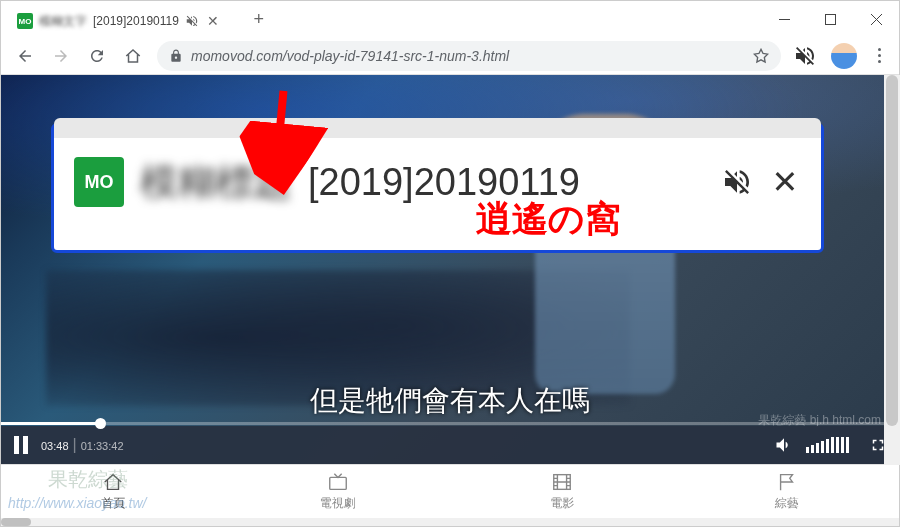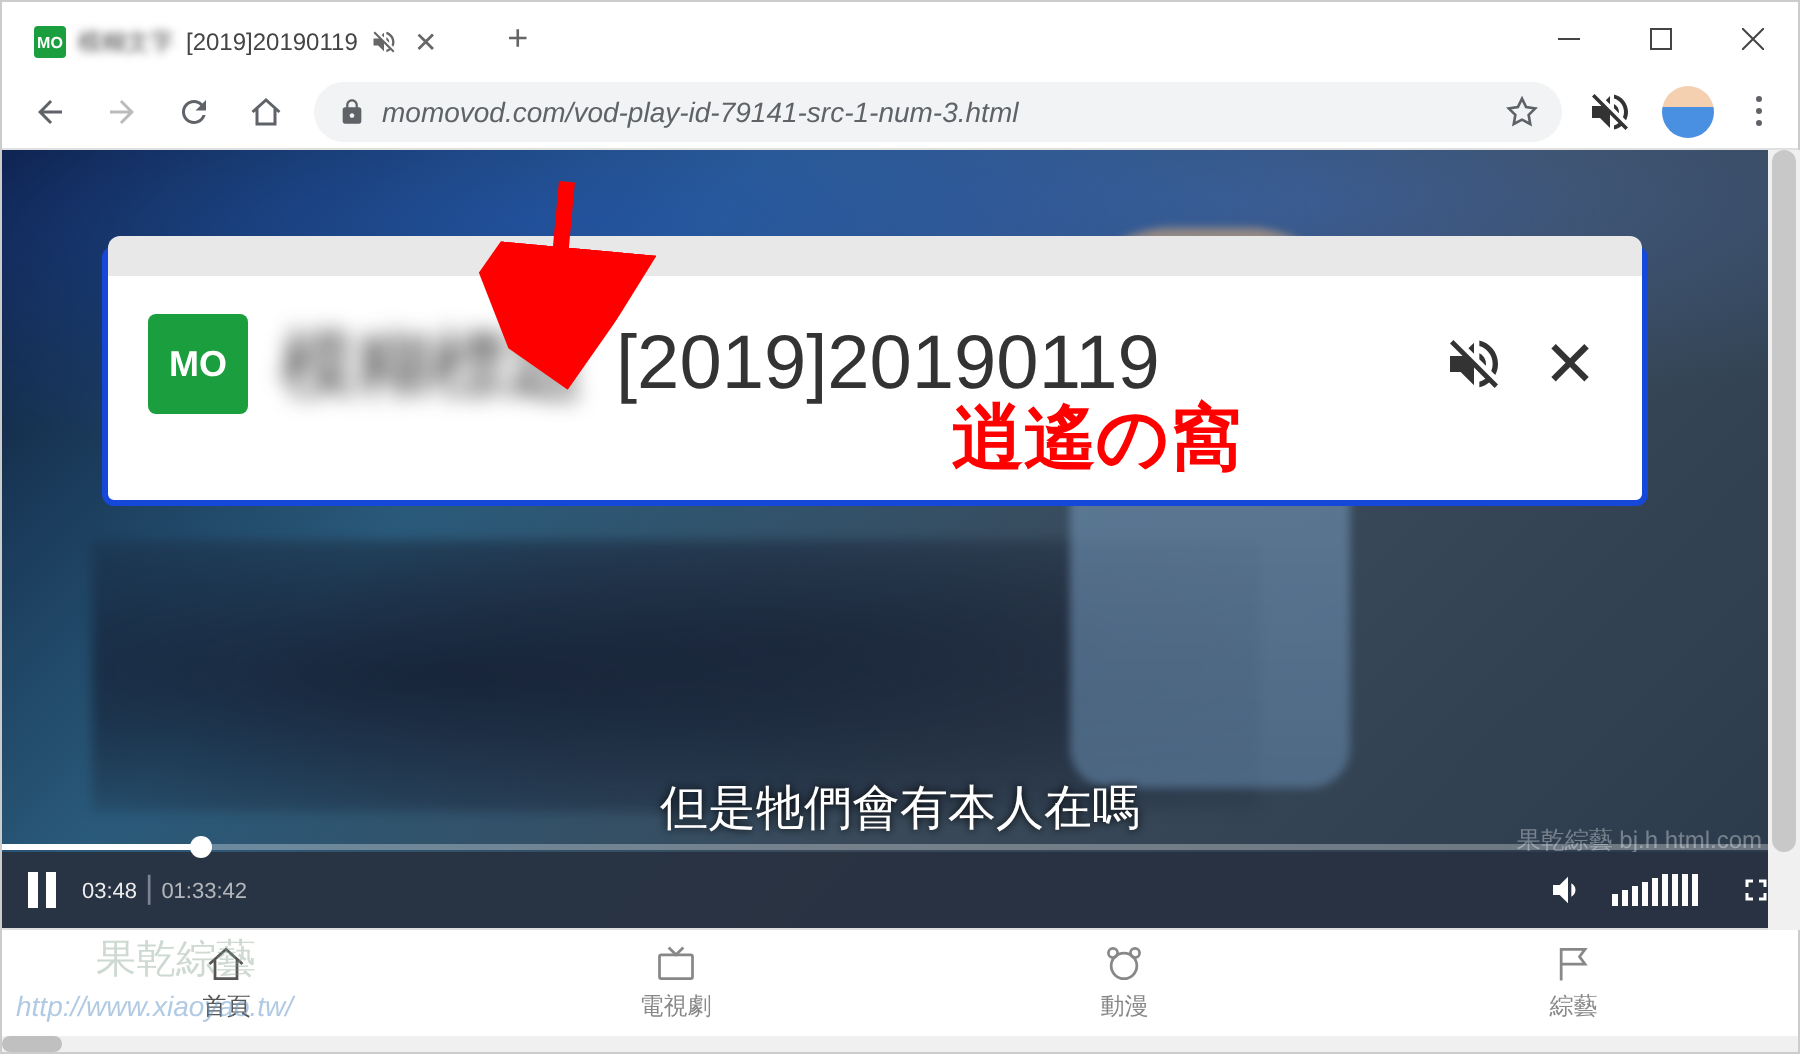--- a/index.html
+++ b/index.html
@@ -56,21 +56,21 @@
     .watermark1 { position: absolute; bottom: 9%; right: 2%; color: rgba(255,255,255,0.35); font-size: 12px; }
     
     
     .video-controls { height: 38px; background: rgba(40,50,65,0.95); display: flex; align-items: center; padding: 0 12px; gap: 12px; color: #fff; position: relative; }
     .progress-bar { position: absolute; top: -4px; left: 0; right: 0; height: 3px; background: rgba(255,255,255,0.3); }
     .progress-fill { width: 11%; height: 100%; background: #fff; position: relative; }
     .progress-thumb { position: absolute; right: -6px; top: -4px; width: 11px; height: 11px; background: #fff; border-radius: 50%; }
     .play-btn { width: 16px; height: 18px; }
     .time-text { font-size: 11px; color: #eee; }
     .time-sep { color: rgba(255,255,255,0.4); margin: 0 4px; }
-    .subtitle { position: absolute; left: 50%; transform: translateX(-50%); font-size: 24px; color: #fff; bottom: 44px; text-shadow: 0 0 4px #000; }
+    .subtitle { position: absolute; left: 50%; transform: translateX(-50%); font-size: 28px; color: #fff; bottom: 44px; text-shadow: 0 0 4px #000; }
     .vol-icon { width: 20px; height: 20px; margin-left: auto; }
     .vol-bars { display: flex; gap: 2px; align-items: flex-end; }
     .vol-bar { width: 3px; background: #fff; }
     .fs-icon { width: 18px; height: 18px; margin-left: 8px; }
     
     
     .bottom-nav { height: 54px; background: #fff; display: flex; border-top: 1px solid #e0e0e0; }
     .nav-item { flex: 1; display: flex; flex-direction: column; align-items: center; justify-content: center; color: #888; cursor: pointer; gap: 2px; }
     .nav-item.active { color: #555; position: relative; }
     .nav-icon { width: 22px; height: 22px; }
@@ -230,25 +230,24 @@
       </div>
       <div class="nav-item">
         <span class="nav-icon"><svg viewBox="0 0 24 24" fill="none" stroke="currentColor" stroke-width="1.5">
               <rect x="3" y="7" width="18" height="13" rx="1"></rect>
               <path d="M8 3 L12 7 L16 3"></path>
             </svg></span>
         <span class="nav-label">電視劇</span>
       </div>
       <div class="nav-item">
         <span class="nav-icon"><svg viewBox="0 0 24 24" fill="none" stroke="currentColor" stroke-width="1.5">
-              <circle cx="12" cy="13" r="7"></circle>
-              <circle cx="6" cy="6" r="2.5"></circle>
-              <circle cx="18" cy="6" r="2.5"></circle>
-            </svg></span>
-        <span class="nav-label">動漫</span>
+              <rect x="3" y="4" width="18" height="16"></rect>
+              <path d="M7 4 V20 M17 4 V20 M3 8 H7 M3 12 H21 M3 16 H7 M17 8 H21 M17 16 H21"></path>
+            </svg></span>
+        <span class="nav-label">電影</span>
       </div>
       <div class="nav-item">
         <span class="nav-icon"><svg viewBox="0 0 24 24" fill="none" stroke="currentColor" stroke-width="1.5">
               <path d="M5 21 V4 L18 4 L15 8 L18 12 L5 12"></path>
             </svg></span>
         <span class="nav-label">綜藝</span>
       </div>
     </div>
     <div class="bottom-scroll">
         <div class="bottom-scroll-thumb"></div>

